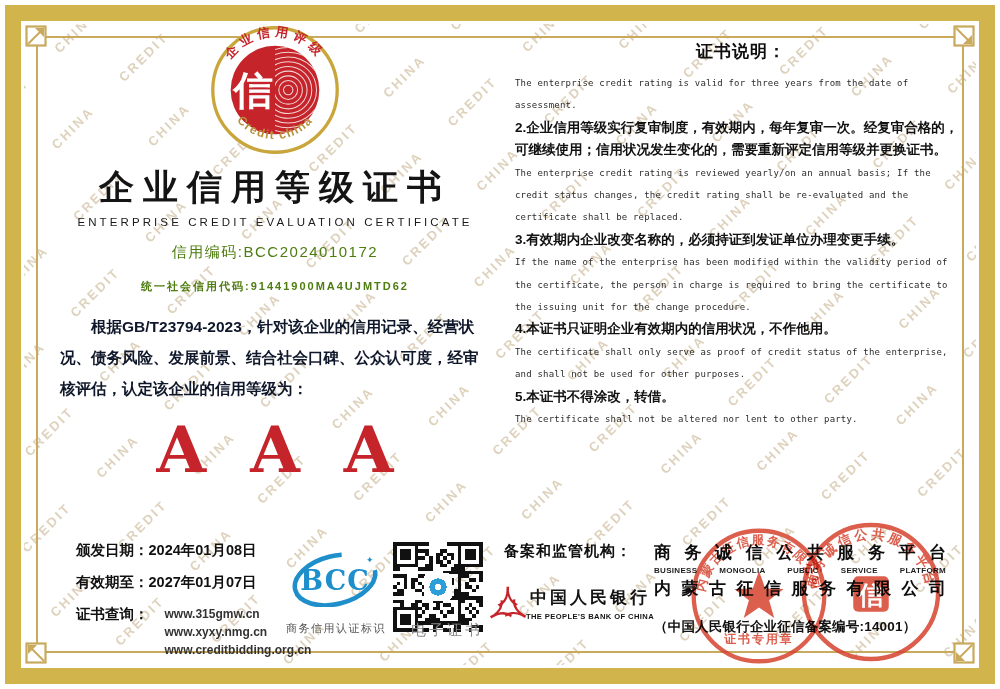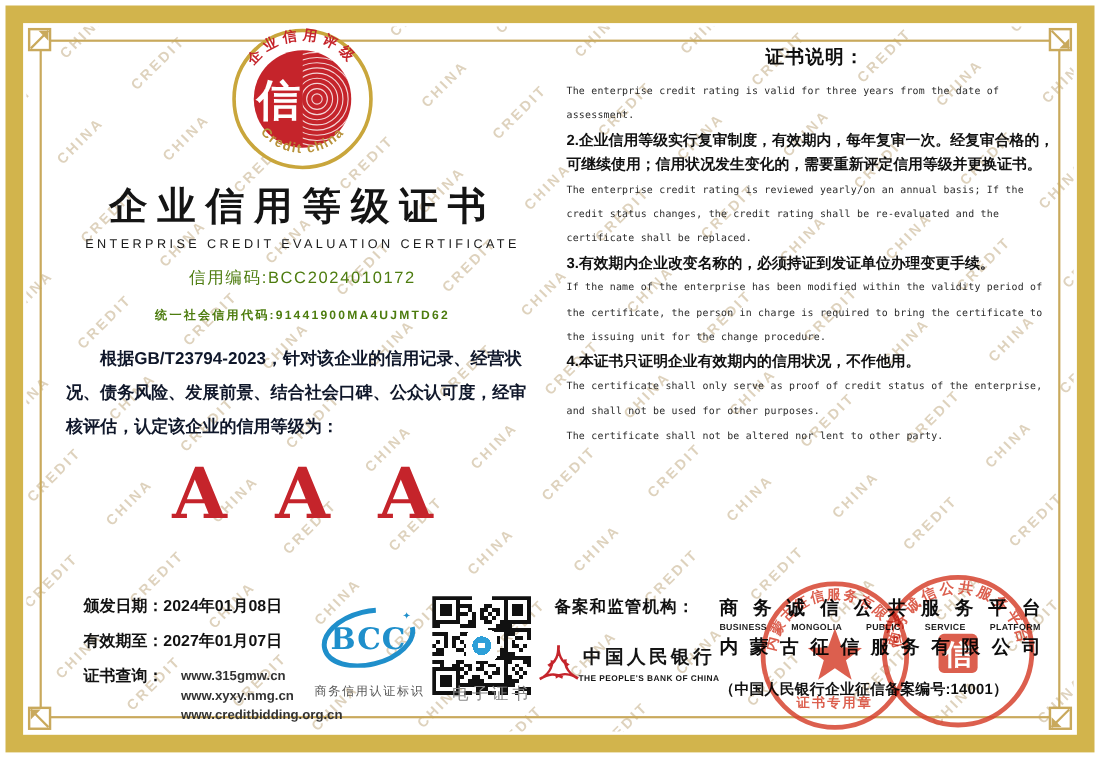--- a/index.html
+++ b/index.html
@@ -443,20 +443,21 @@
         </div>
         <div class="instr-item">
           <div class="item-zh">3.有效期内企业改变名称的，必须持证到发证单位办理变更手续。</div>
           <div class="item-en">If the name of the enterprise has been modified within the validity period of the certificate, the person in charge is required to bring the certificate to the issuing unit for the change procedure.</div>
         </div>
         <div class="instr-item">
           <div class="item-zh">4.本证书只证明企业有效期内的信用状况，不作他用。</div>
           <div class="item-en">The certificate shall only serve as proof of credit status of the enterprise, and shall not be used for other purposes.</div>
         </div>
         <div class="instr-item">
+          <div class="item-zh">5.本证书不得涂改，转借。</div>
           <div class="item-en">The certificate shall not be altered nor lent to other party.</div>
         </div>
       </div>
     </div>
 
     <div class="registry">
       <div class="registry-left">
         <div class="registry-label">备案和监管机构：</div>
         <div class="pboc">
           <svg viewBox="0 0 166 48" width="166" height="48">

